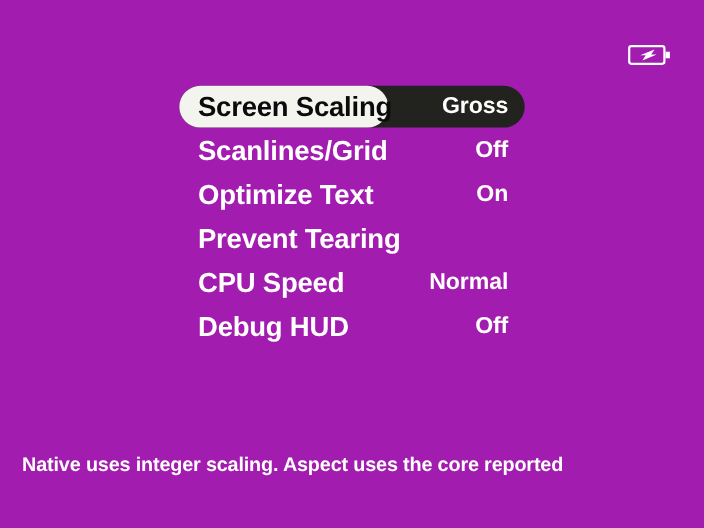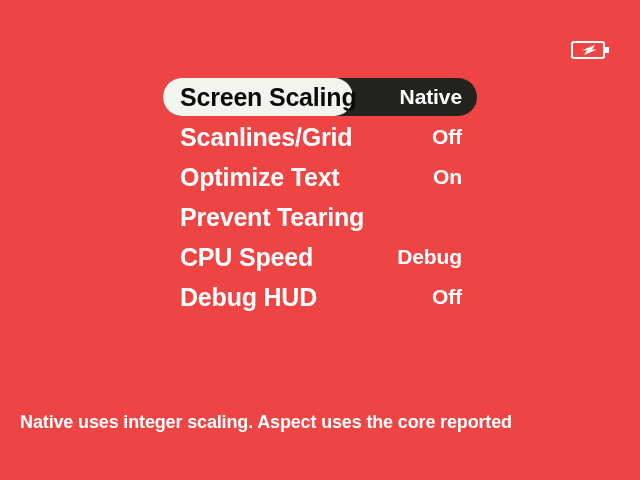--- a/index.html
+++ b/index.html
@@ -11,21 +11,21 @@
     width: 640px;
     height: 480px;
     overflow: hidden;
     font-family: "Liberation Sans", sans-serif;
     -webkit-font-smoothing: antialiased;
   }
   #screen {
     position: relative;
     width: 640px;
     height: 480px;
-    background: #ef4444;
+    background: #a21caf;
     overflow: hidden;
   }
 
   
   #status-bar {
     position: absolute;
     top: 0;
     left: 0;
     width: 640px;
     height: 72px;
@@ -138,21 +138,21 @@
       </svg>
     </div>
   </div>
 
   <div id="settings-list">
 
     <div class="setting-row selected">
       <div class="row-bg"></div>
       <div class="row-pill"></div>
       <div class="row-label">Screen Scaling</div>
-      <div class="row-value">Native</div>
+      <div class="row-value">Gross</div>
     </div>
 
     <div class="setting-row">
 
       <div class="row-label">Scanlines/Grid</div>
       <div class="row-value">Off</div>
     </div>
 
     <div class="setting-row">
 
@@ -161,21 +161,21 @@
     </div>
 
     <div class="setting-row">
 
       <div class="row-label">Prevent Tearing</div>
     </div>
 
     <div class="setting-row">
 
       <div class="row-label">CPU Speed</div>
-      <div class="row-value">Debug</div>
+      <div class="row-value">Normal</div>
     </div>
 
     <div class="setting-row">
 
       <div class="row-label">Debug HUD</div>
       <div class="row-value">Off</div>
     </div>
 
 
   </div>

